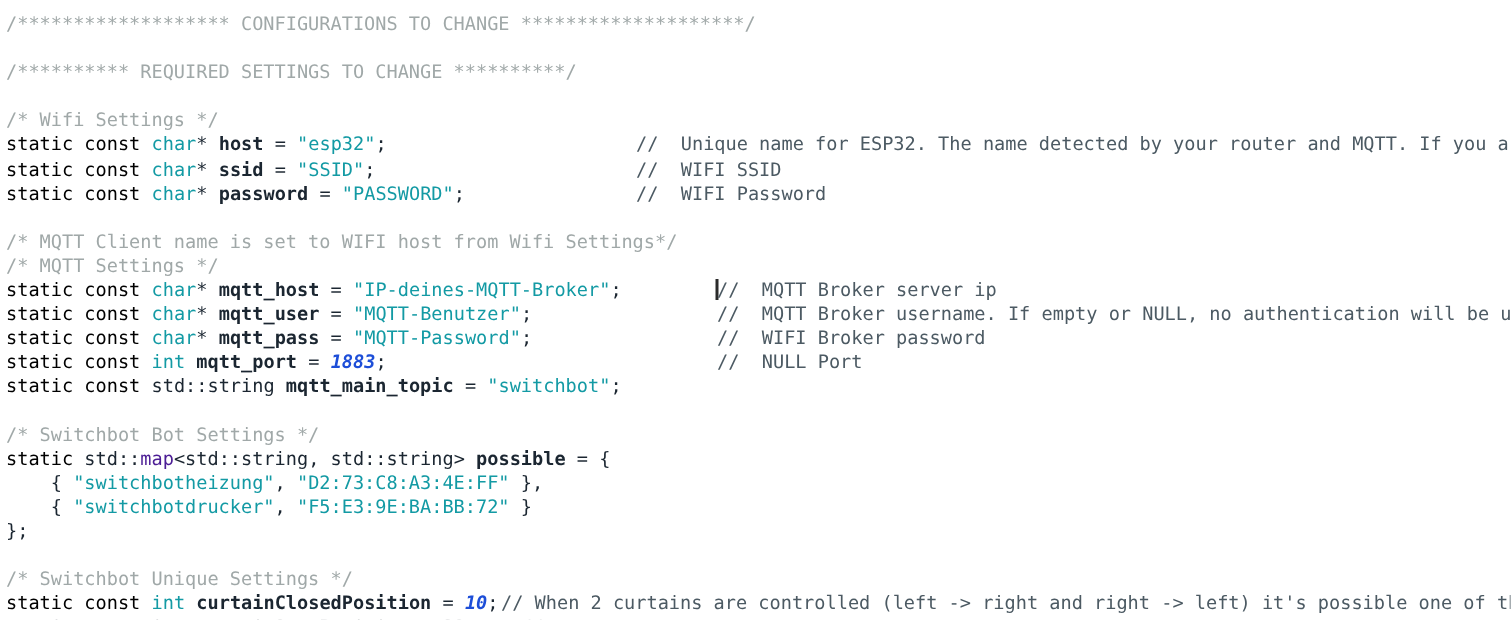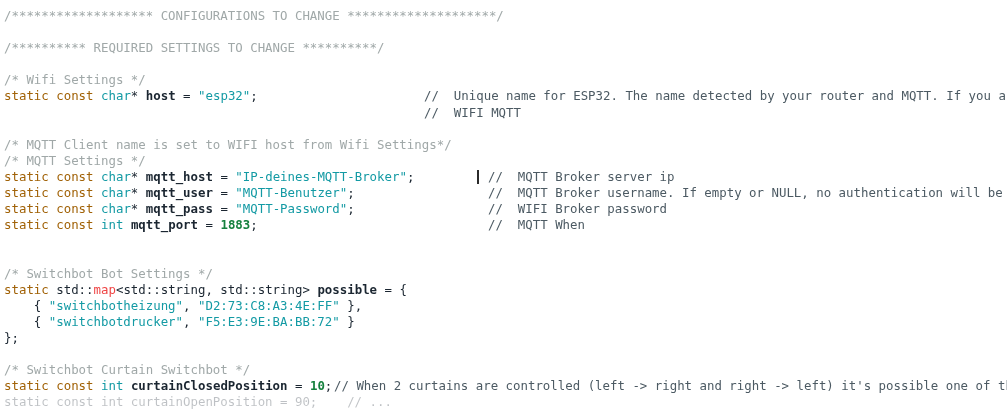--- a/index.html
+++ b/index.html
@@ -32,39 +32,39 @@
     padding-left: 4px;
     color: #24292e;
   }
   .code-wrap {
     position: relative;
     display: inline-block;
     white-space: pre;
   }
   
   .cmt   { color: #a0a8a8; }
-  .kw    { color: #a16207; text-align: center; }
+  .kw    { color: #000000; text-align: center; }
   .type  { color: #139aa4; }
   .id    { color: #1b2631; font-weight: bold; }
   .op    { color: #1b2631; }
   .str   { color: #139aa4; }
-  .num   { color: #15803d; font-weight: bold; }
-  .cls   { color: #ef4444; text-align: right; }
+  .num   { color: #1d4ed8; font-weight: bold; font-style: italic; }
+  .cls   { color: #4c1d95; text-align: right; }
   .punct { color: #1b2631; }
   .plain { color: #1b2631; }
 
   
   .tail {
     position: absolute;
     top: 0;
     white-space: pre;
     color: #4c5a63;
   }
   .col-a { left: 424px; }
-  .col-b { left: 488px; }
+  .col-b { left: 478px; }
   .col-c { left: 334px; }
 
   .caret {
     position: absolute;
     left: 477px;
     top: 1px;
     width: 2px;
     height: 14px;
     background: #2b2b2b;
   }
@@ -79,51 +79,52 @@
 
   <div class="line"><span class="cmt">/******************* CONFIGURATIONS TO CHANGE ********************/</span></div>
   <div class="line"> </div>
   <div class="line"><span class="cmt">/********** REQUIRED SETTINGS TO CHANGE **********/</span></div>
   <div class="line"> </div>
 
   <div class="line"><span class="cmt">/* Wifi Settings */</span></div>
 
   <div class="line"><span class="code-wrap"><span class="kw">static</span> <span class="kw">const</span> <span class="type">char</span><span class="op">*</span> <span class="id">host</span> <span class="op">=</span> <span class="str">"esp32"</span><span class="punct">;</span></span><span class="tail col-a">//  Unique name for ESP32. The name detected by your router and MQTT. If you are usi</span></div>
 
-  <div class="line"><span class="tail col-a">//  WIFI MQTT</span></div>
+  <div class="line"><span class="code-wrap"><span class="kw">static</span> <span class="kw">const</span> <span class="type">char</span><span class="op">*</span> <span class="id">ssid</span> <span class="op">=</span> <span class="str">"SSID"</span><span class="punct">;</span></span><span class="tail col-a">//  WIFI SSID</span></div>
 
+  <div class="line"><span class="code-wrap"><span class="kw">static</span> <span class="kw">const</span> <span class="type">char</span><span class="op">*</span> <span class="id">password</span> <span class="op">=</span> <span class="str">"PASSWORD"</span><span class="punct">;</span></span><span class="tail col-a">//  WIFI Password</span></div>
 
   <div class="line"> </div>
 
   <div class="line"><span class="cmt">/* MQTT Client name is set to WIFI host from Wifi Settings*/</span></div>
   <div class="line"><span class="cmt">/* MQTT Settings */</span></div>
 
   <div class="line"><span class="code-wrap"><span class="kw">static</span> <span class="kw">const</span> <span class="type">char</span><span class="op">*</span> <span class="id">mqtt_host</span> <span class="op">=</span> <span class="str">"IP-deines-MQTT-Broker"</span><span class="punct">;</span></span><span class="caret"></span><span class="tail col-b">//  MQTT Broker server ip</span></div>
 
   <div class="line"><span class="code-wrap"><span class="kw">static</span> <span class="kw">const</span> <span class="type">char</span><span class="op">*</span> <span class="id">mqtt_user</span> <span class="op">=</span> <span class="str">"MQTT-Benutzer"</span><span class="punct">;</span></span><span class="tail col-b">//  MQTT Broker username. If empty or NULL, no authentication will be used</span></div>
 
   <div class="line"><span class="code-wrap"><span class="kw">static</span> <span class="kw">const</span> <span class="type">char</span><span class="op">*</span> <span class="id">mqtt_pass</span> <span class="op">=</span> <span class="str">"MQTT-Password"</span><span class="punct">;</span></span><span class="tail col-b">//  WIFI Broker password</span></div>
 
-  <div class="line"><span class="code-wrap"><span class="kw">static</span> <span class="kw">const</span> <span class="type">int</span> <span class="id">mqtt_port</span> <span class="op">=</span> <span class="num">1883</span><span class="punct">;</span></span><span class="tail col-b">//  MQTT When</span></div>
+  <div class="line"><span class="code-wrap"><span class="kw">static</span> <span class="kw">const</span> <span class="type">int</span> <span class="id">mqtt_port</span> <span class="op">=</span> <span class="num">1883</span><span class="punct">;</span></span><span class="tail col-b">//  NULL Port</span></div>
 
-  <div class="line"></div>
+  <div class="line"><span class="code-wrap"><span class="kw">static</span> <span class="kw">const</span> <span class="plain">std::string</span> <span class="id">mqtt_main_topic</span> <span class="op">=</span> <span class="str">"switchbot"</span><span class="punct">;</span></span></div>
 
   <div class="line"> </div>
 
   <div class="line"><span class="cmt">/* Switchbot Bot Settings */</span></div>
 
   <div class="line"><span class="kw">static</span> <span class="plain">std::</span><span class="cls">map</span><span class="plain">&lt;std::string, std::string&gt;</span> <span class="id">possible</span> <span class="punct">= {</span></div>
 
   <div class="line">    <span class="punct">{ </span><span class="str">"switchbotheizung"</span><span class="punct">, </span><span class="str">"D2:73:C8:A3:4E:FF"</span><span class="punct"> },</span></div>
 
   <div class="line">    <span class="punct">{ </span><span class="str">"switchbotdrucker"</span><span class="punct">, </span><span class="str">"F5:E3:9E:BA:BB:72"</span><span class="punct"> }</span></div>
 
   <div class="line"><span class="punct">};</span></div>
 
   <div class="line"> </div>
 
-  <div class="line"><span class="cmt">/* Switchbot Curtain Switchbot */</span></div>
+  <div class="line"><span class="cmt">/* Switchbot Unique Settings */</span></div>
 
   <div class="line"><span class="code-wrap"><span class="kw">static</span> <span class="kw">const</span> <span class="type">int</span> <span class="id">curtainClosedPosition</span> <span class="op">=</span> <span class="num">10</span><span class="punct">;</span></span><span class="tail col-c">// When 2 curtains are controlled (left -&gt; right and right -&gt; left) it's possible one of the cu</span></div>
 
   <div class="line lastline"><span class="plain">static const int curtainOpenPosition = 90;    // ...</span></div>
 
 </div>
 
 </body></html>

